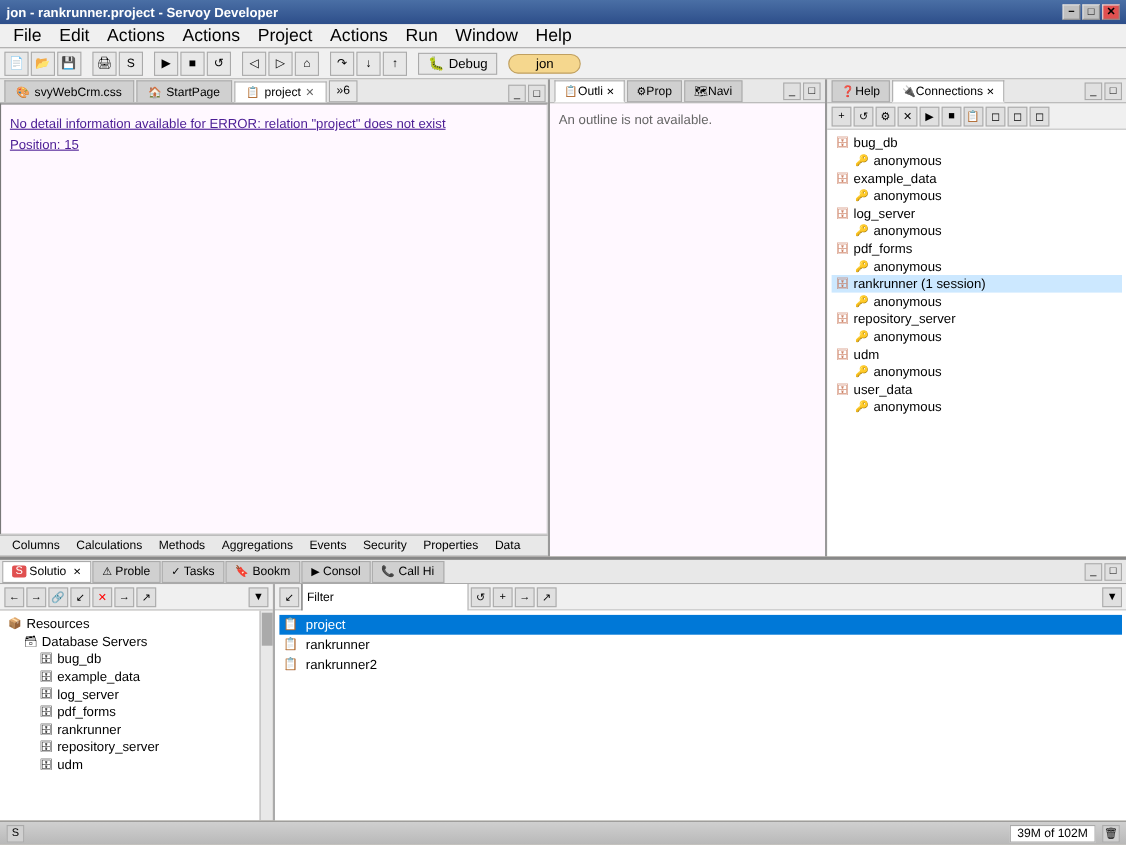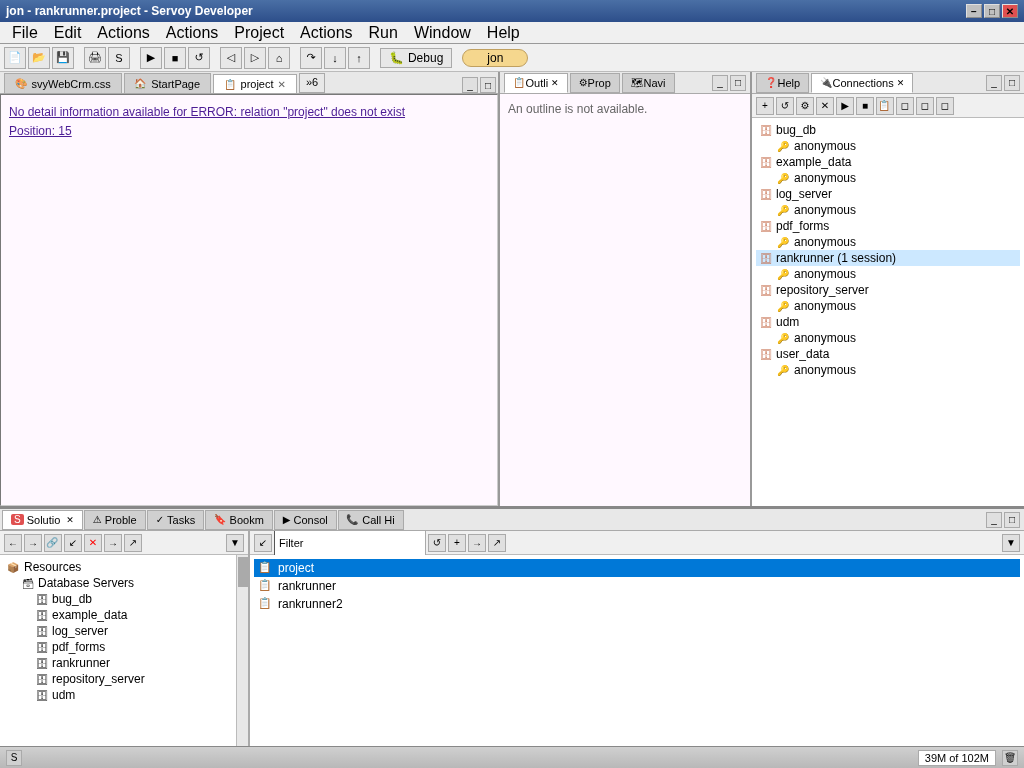--- a/index.html
+++ b/index.html
@@ -444,20 +444,30 @@
         </div>
       </div>
 
       <div class="editor-area">
         <div class="error-msg">
           <div>No detail information available for ERROR: relation "project" does not exist</div>
           <div>Position: 15</div>
         </div>
       </div>
 
+      <div class="bottom-tab-bar">
+        <span class="btab">Columns</span>
+        <span class="btab">Calculations</span>
+        <span class="btab">Methods</span>
+        <span class="btab">Aggregations</span>
+        <span class="btab">Events</span>
+        <span class="btab">Security</span>
+        <span class="btab">Properties</span>
+        <span class="btab">Data</span>
+      </div>
     </div>
 
     <div class="right-panel">
       <div class="panel-header">
         <div class="panel-tab active">
           <span style="font-size:10px;">📋</span> Outli
           <span style="font-size:9px; margin-left:3px;">✕</span>
         </div>
         <div class="panel-tab">
           <span style="font-size:10px;">⚙</span> Prop

